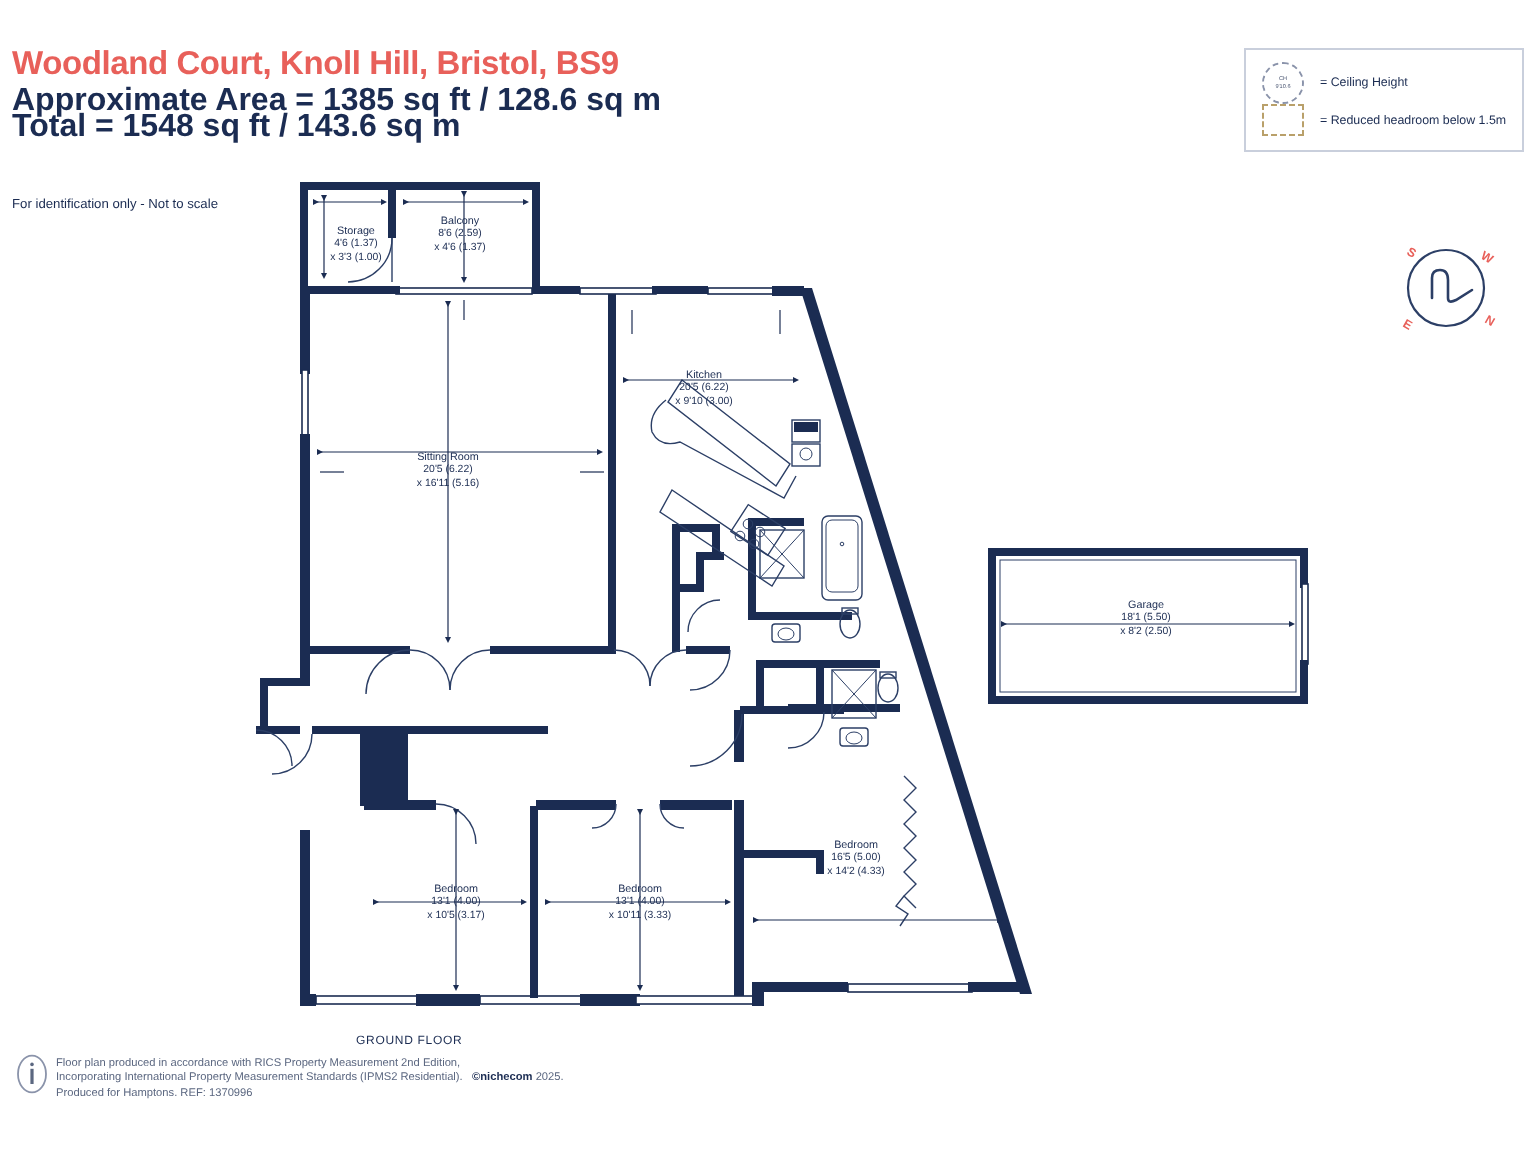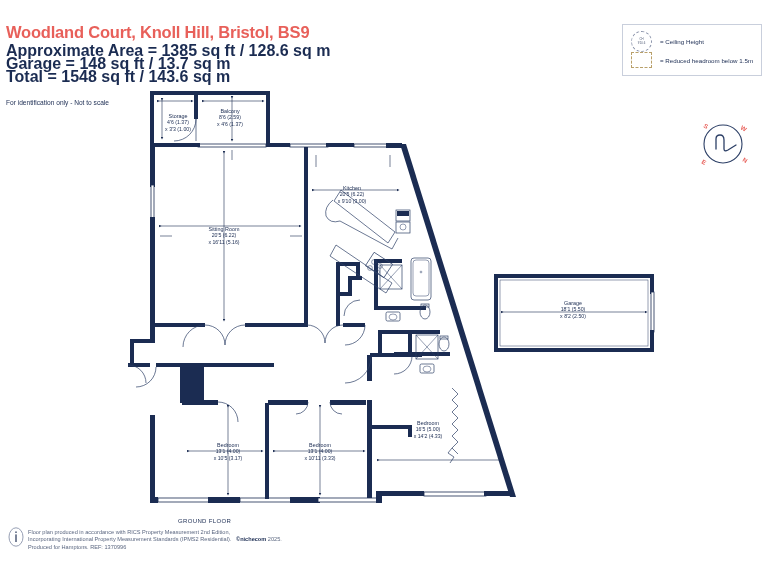--- a/index.html
+++ b/index.html
@@ -76,21 +76,20 @@
 </style>
 </head>
 <body>
 
 <div id="root">
 
   <div class="title">Woodland Court, Knoll Hill, Bristol, BS9</div>
 
   <div class="areas">
     <div>Approximate Area = 1385 sq ft / 128.6 sq m</div>
-    <div>Garage = 148 sq ft / 13.7 sq m</div>
     <div>Total = 1548 sq ft / 143.6 sq m</div>
   </div>
   <div class="notscale">For identification only - Not to scale</div>
 
   <div class="legend">
     <div class="legend-row r1">
       <div class="lg-circle">
         <span>CH</span>
         <span>9'10.6</span>
       </div>

